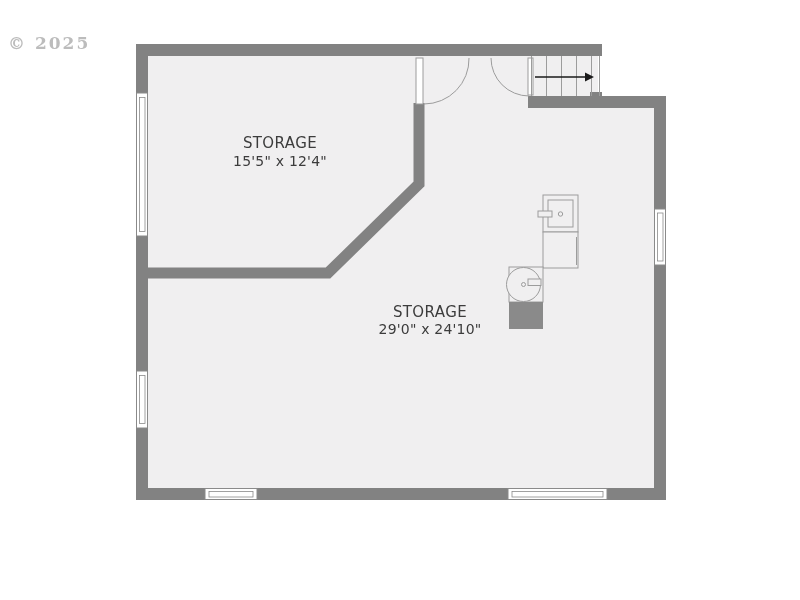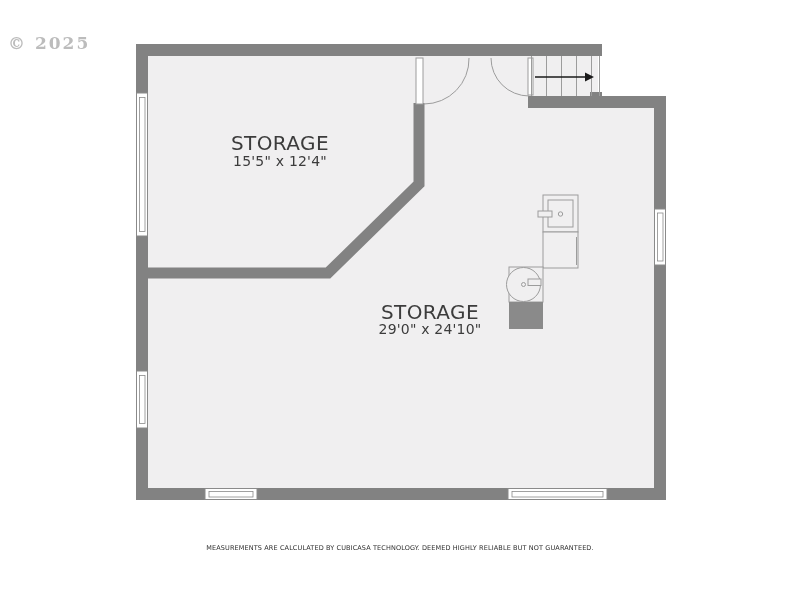--- a/index.html
+++ b/index.html
@@ -18,21 +18,21 @@
   .fixture-line{stroke:var(--fixture-stroke,#9c9c9c);stroke-width:1;fill:none;}
   .door-leaf{fill:#ffffff;stroke:var(--fixture-stroke,#9c9c9c);stroke-width:1;}
   .door-arc{fill:none;stroke:var(--fixture-stroke,#9c9c9c);stroke-width:1;}
   .tread{stroke:var(--fixture-stroke,#9c9c9c);stroke-width:1;}
   .arrow{stroke:var(--arrow,#1a1a1a);stroke-width:1.3;}
   .arrow-head{fill:var(--arrow,#1a1a1a);}
   .gray-box{fill:var(--gray-box,#8a8a8a);}
 
   .plan-label{position:absolute;transform:translate(-50%,-50%);color:var(--label,#3c3c3c);
               white-space:nowrap;}
-  .room-name{font-size:20px;letter-spacing:0.4px;}
+  .room-name{font-size:15px;letter-spacing:0.4px;}
   .room-dims{font-size:14px;letter-spacing:0.2px;}
   #watermark{position:absolute;left:8px;top:33px;transform:none;
              font-family:"DejaVu Serif","Liberation Serif",serif;font-weight:bold;
              font-size:17px;letter-spacing:2px;color:var(--watermark,#bcbcbc);}
   #footer-note{position:absolute;left:50%;top:544px;transform:translateX(-50%);
                font-size:6.5px;letter-spacing:0.12px;color:#2e2e2e;white-space:nowrap;}
 </style>
 </head>
 <body>
 
@@ -125,14 +125,13 @@
   </svg>
 
   <div id="watermark" class="plan-label">© 2025</div>
 
   <div class="plan-label room-name" style="left:280px;top:143px;">STORAGE</div>
   <div class="plan-label room-dims" style="left:280px;top:161px;">15'5" x 12'4"</div>
 
   <div class="plan-label room-name" style="left:430px;top:312px;">STORAGE</div>
   <div class="plan-label room-dims" style="left:430px;top:329px;">29'0" x 24'10"</div>
 
-  <div id="footer-note">MEASUREMENTS ARE CALCULATED BY CUBICASA TECHNOLOGY. DEEMED HIGHLY RELIABLE BUT NOT GUARANTEED.</div>
 </div>
 
 </body></html>

